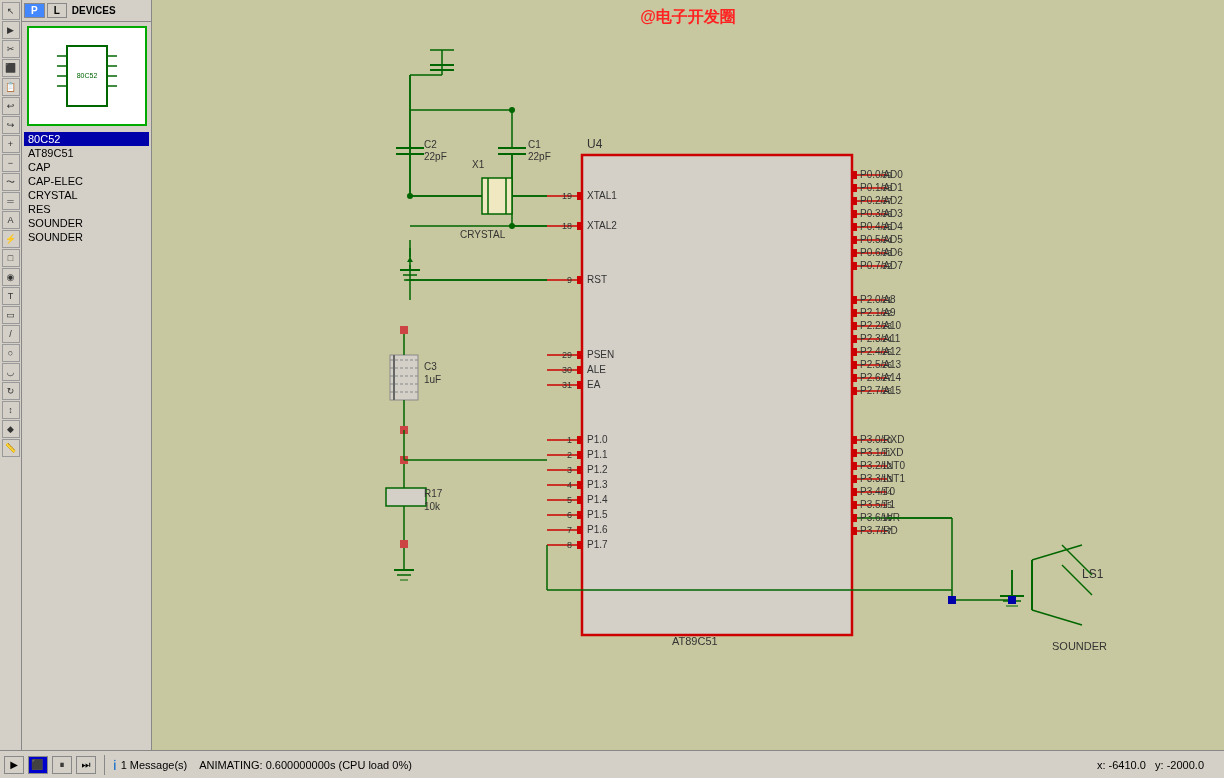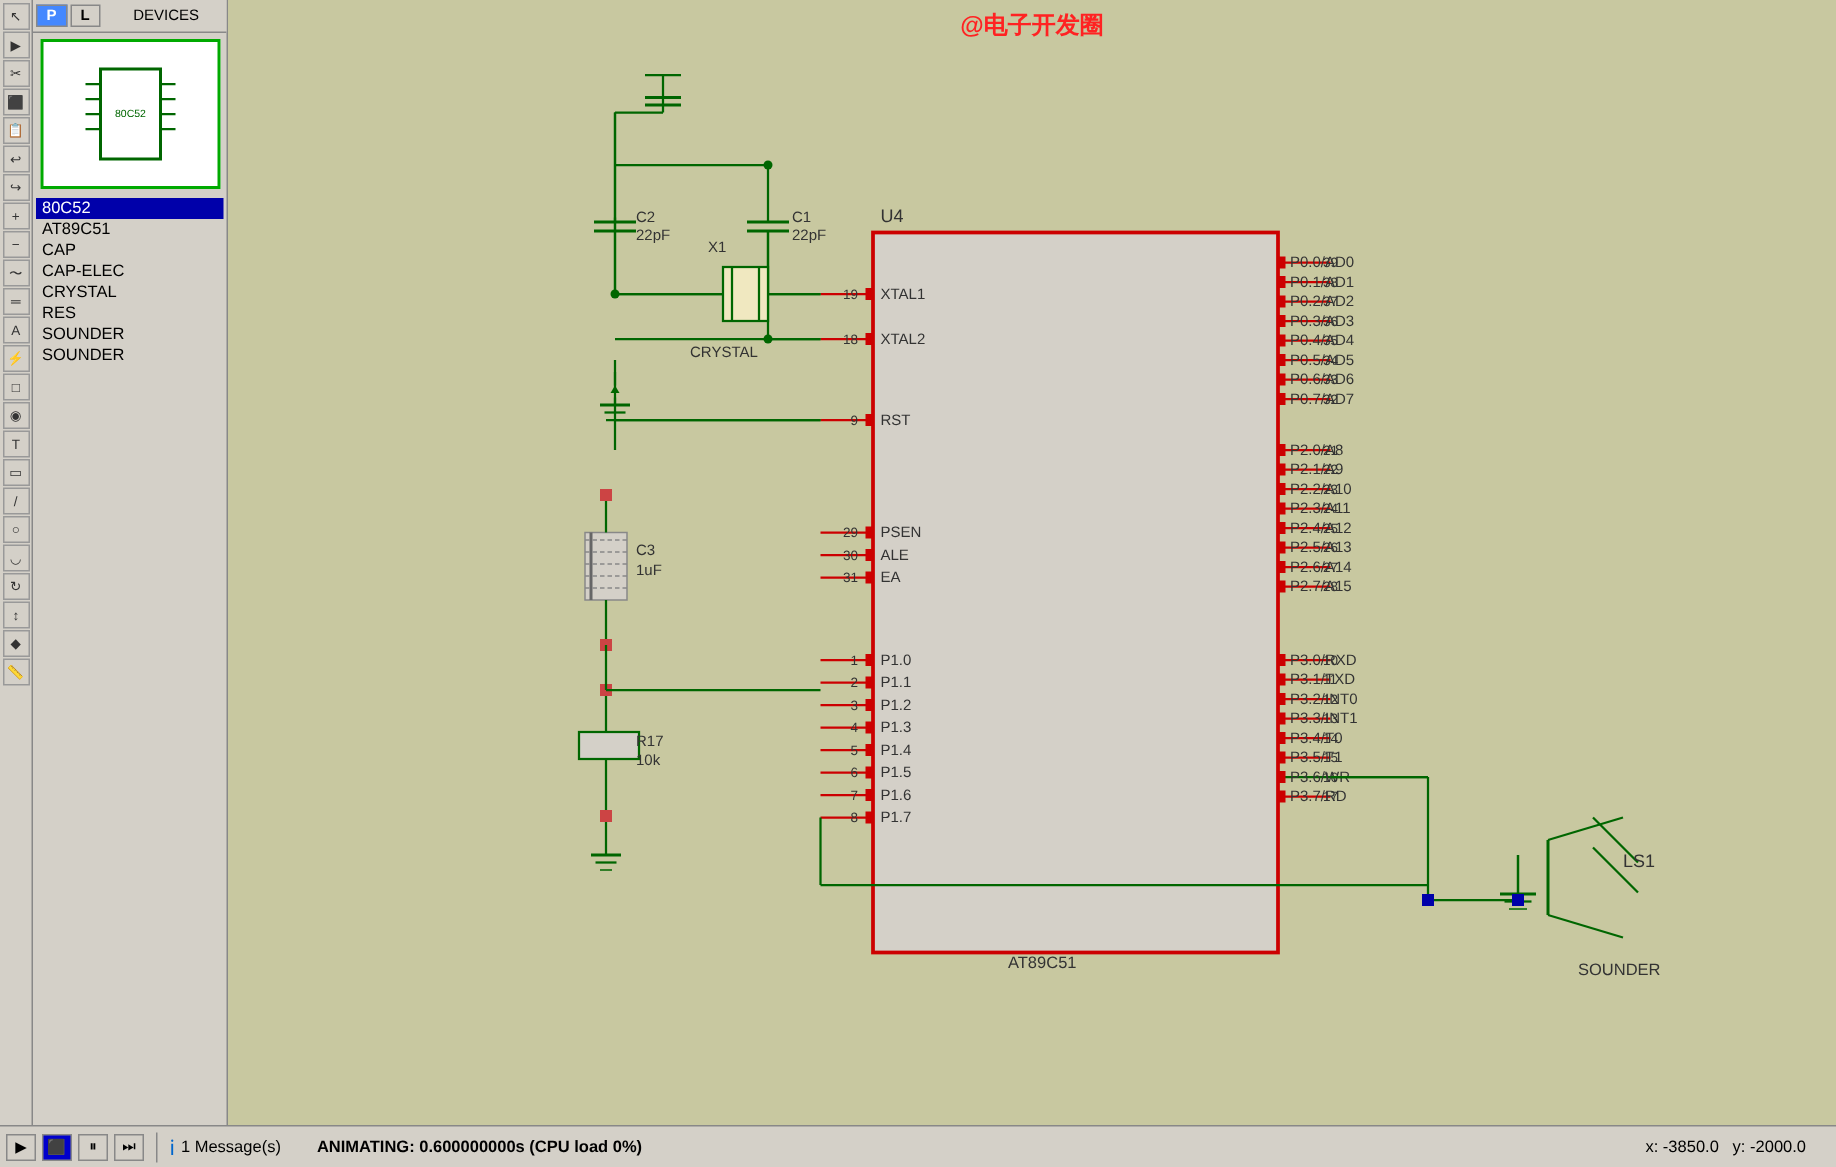--- a/index.html
+++ b/index.html
@@ -25,21 +25,21 @@
     #device-panel-header {
       display: flex; align-items: center; height: 22px;
       background: #d4d0c8; border-bottom: 1px solid #888; padding: 2px;
     }
     .panel-btn {
       padding: 1px 6px; font-size: 10px; font-weight: bold;
       border: 1px solid #888; cursor: pointer; margin-right: 2px;
     }
     .panel-btn.p { background: #4488ff; color: white; }
     .panel-btn.l { background: #d4d0c8; }
-    #devices-label { font-size: 10px; font-weight: normal; margin-left: 20px; }
+    #devices-label { font-size: 10px; font-weight: bold; margin-left: 3px; }
 
     
     #component-preview {
       width: 120px; height: 100px; margin: 4px auto;
       border: 2px solid #00aa00; background: white;
       display: flex; align-items: center; justify-content: center;
     }
 
     
     #component-list { padding: 2px; }
@@ -477,21 +477,21 @@
 </div>
 
 <div id="status-bar">
   <div class="status-btn">▶</div>
   <div class="status-btn active">⬛</div>
   <div class="status-btn">⏸</div>
   <div class="status-btn">⏭</div>
   <div style="width:1px; height:20px; background:#888; margin:0 4px;"></div>
   <span style="color:#0066cc; font-size:14px;">ℹ</span>
   <span id="status-messages">1 Message(s)</span>
-  <span id="status-animation" style="margin-left:20px;font-weight:bold;">ANIMATING: 0.600000000s (CPU load 0%)</span>
+  <span id="status-animation" style="margin-left:8px;">ANIMATING: 0.600000000s (CPU load 0%)</span>
   <span id="coord-display" style="margin-left:auto; margin-right:16px;">
     <span>x:</span>
-    <span>-3850.0</span>
+    <span>-6410.0</span>
     &nbsp;
     <span>y:</span>
     <span>-2000.0</span>
   </span>
 </div>
 
 </body></html>

